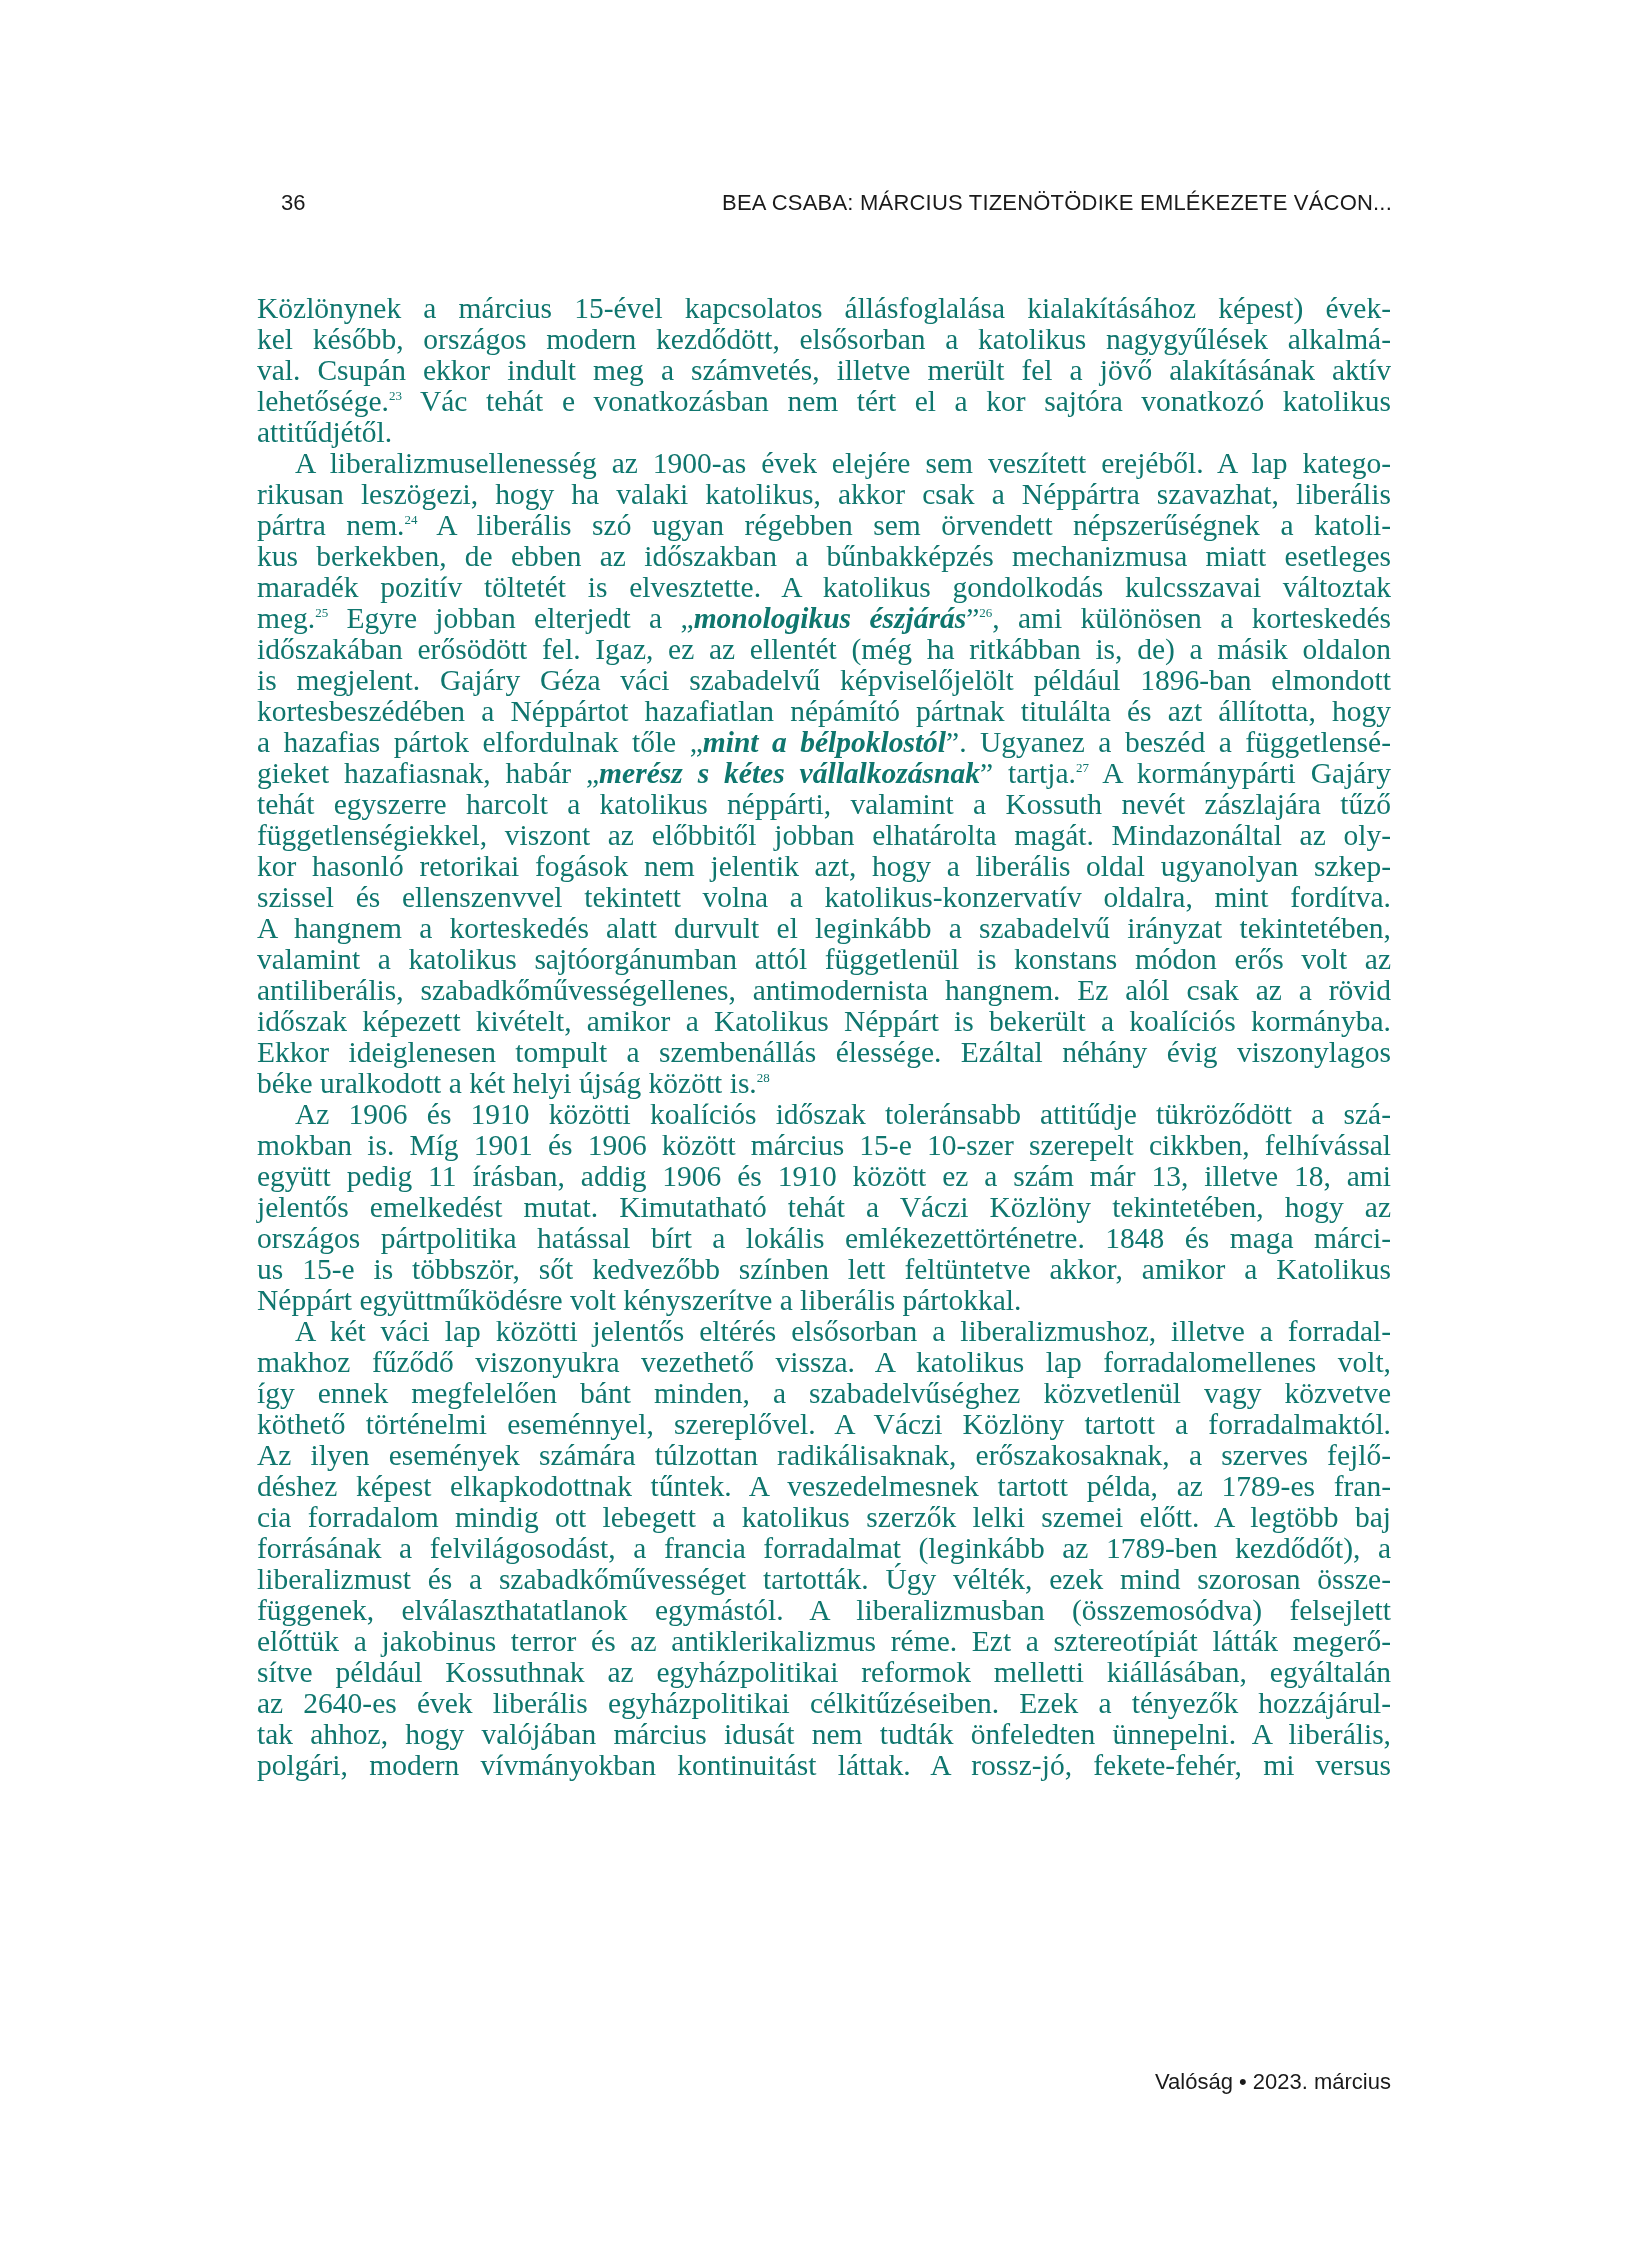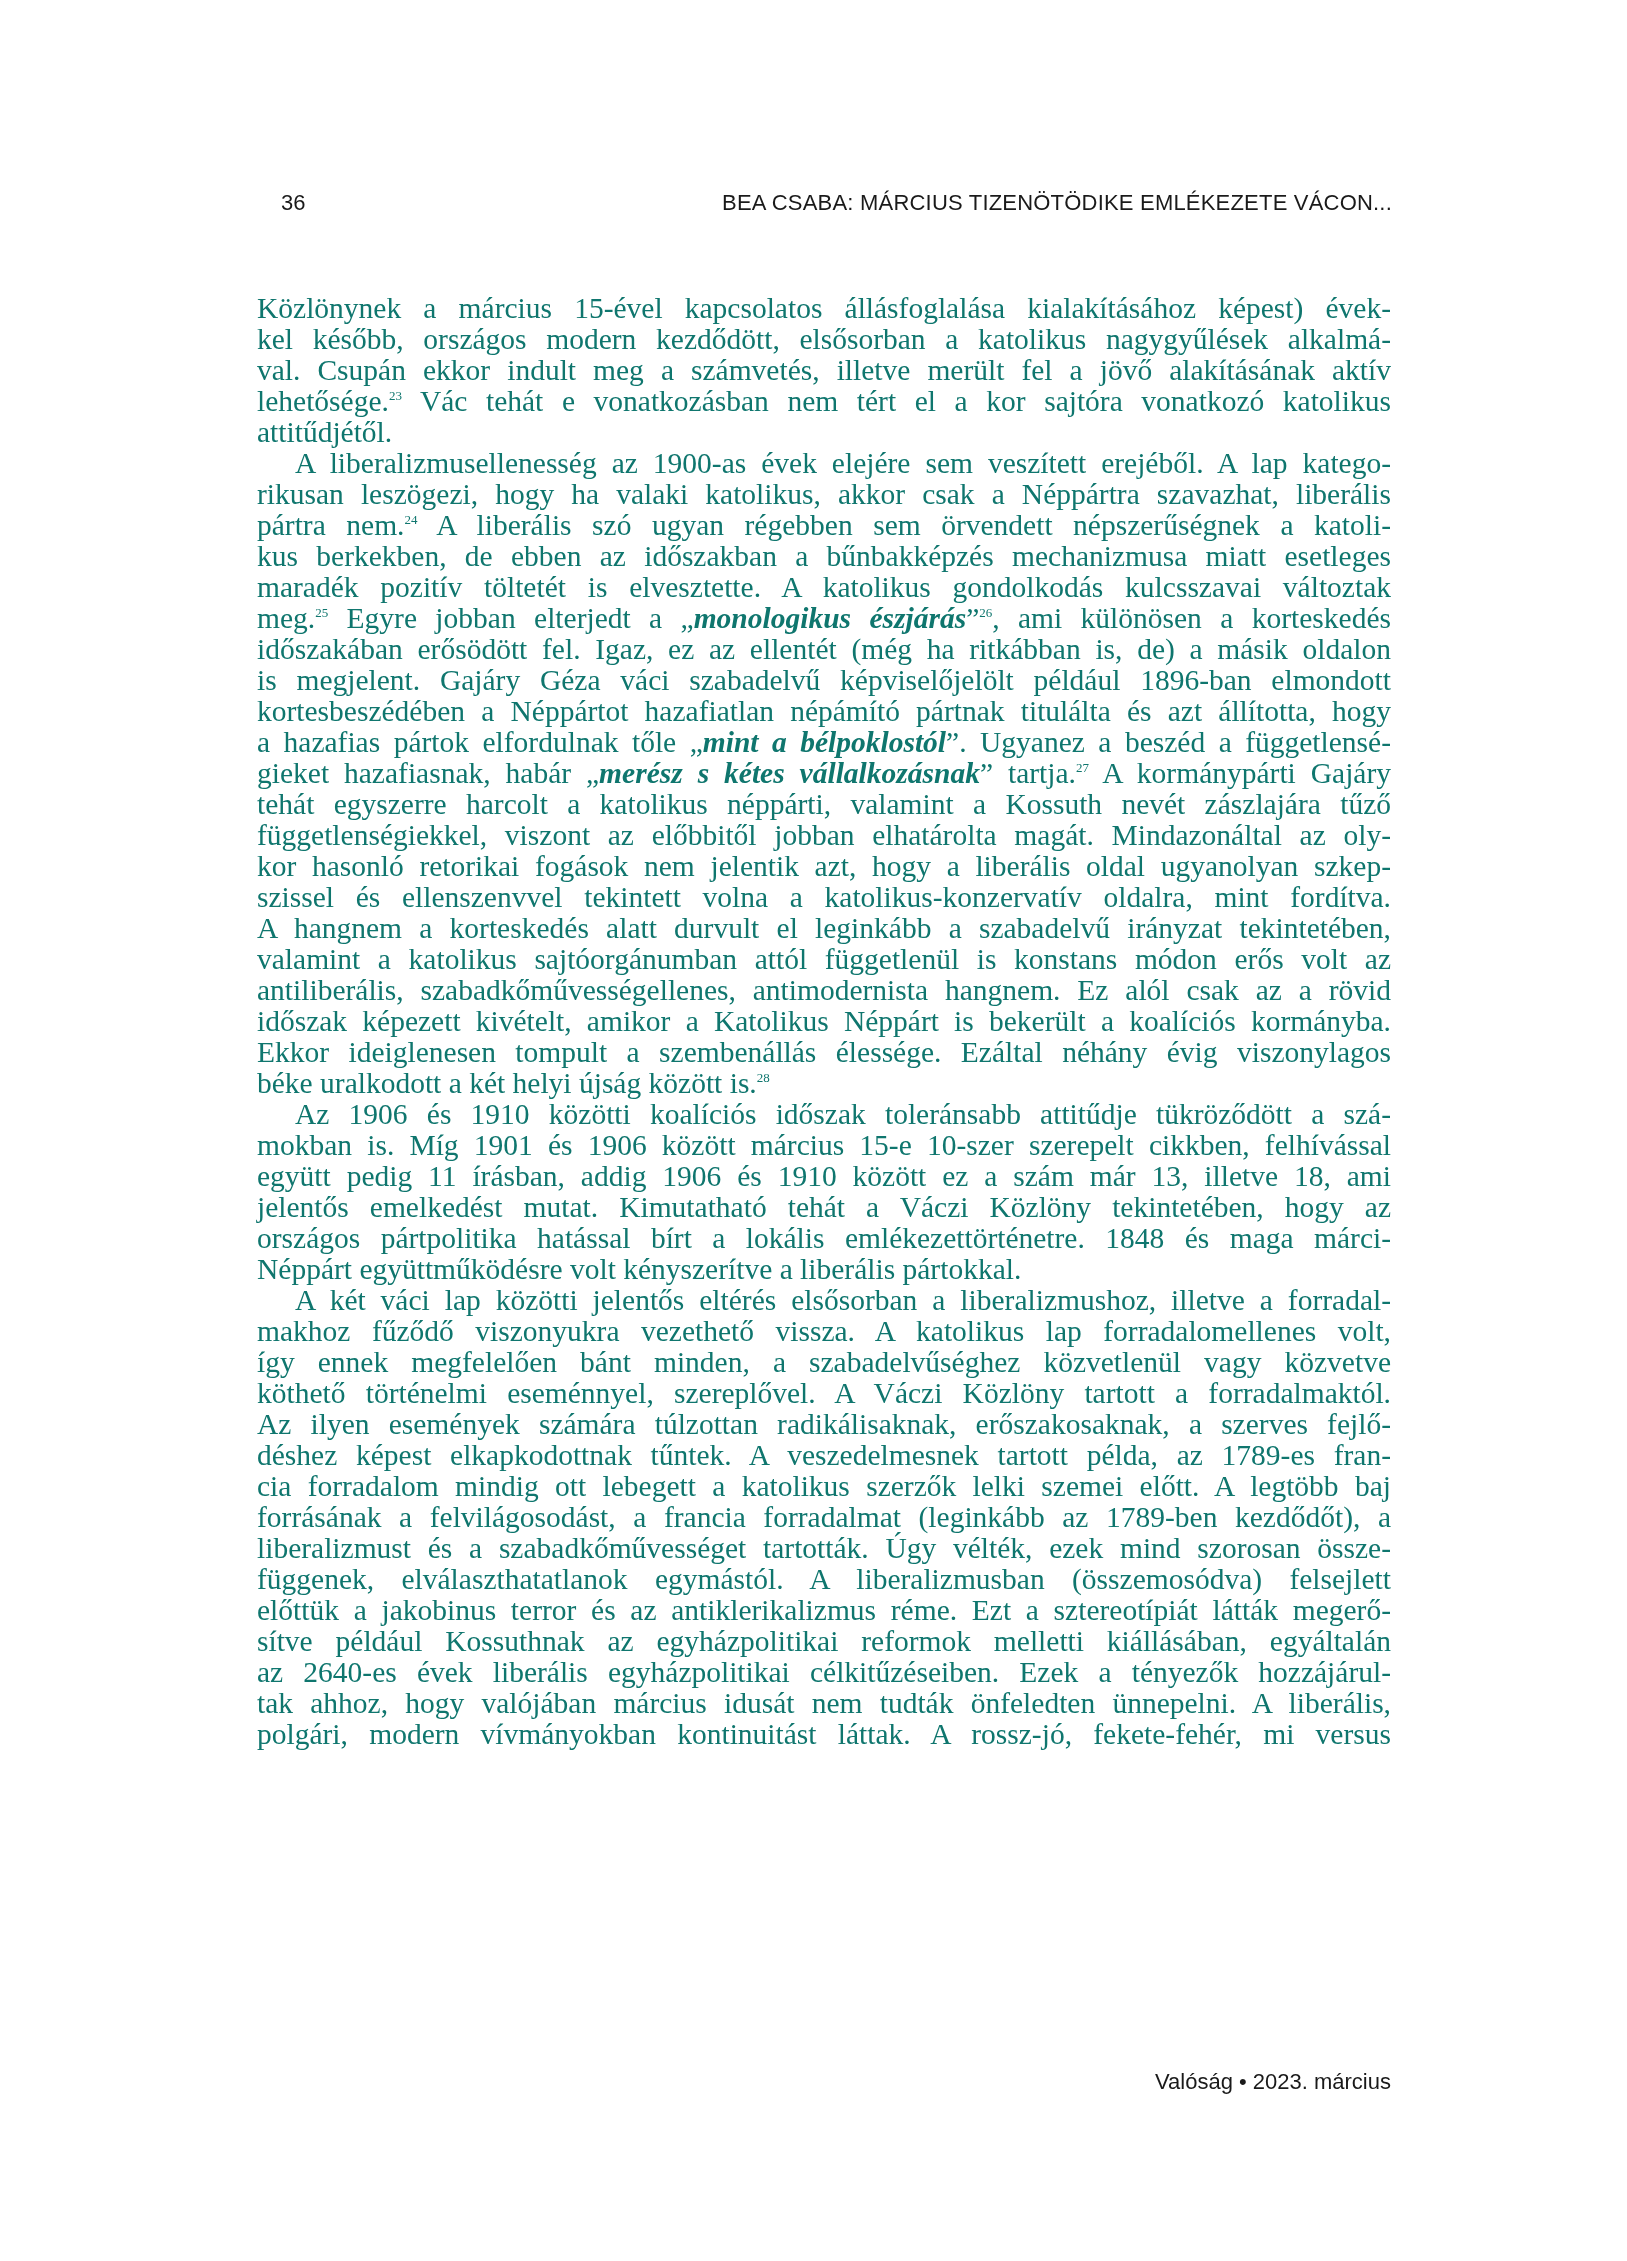--- a/index.html
+++ b/index.html
@@ -59,20 +59,21 @@
         <span class="line"><span>időszak képezett kivételt, amikor a Katolikus Néppárt is bekerült a koalíciós kormányba.</span></span>
         <span class="line"><span>Ekkor ideiglenesen tompult a szembenállás élessége. Ezáltal néhány évig viszonylagos</span></span>
         <span class="line last"><span>béke uralkodott a két helyi újság között is.</span><sup>28</sup></span>
       </div>
       <div>
         <span class="line indent"><span>Az 1906 és 1910 közötti koalíciós időszak toleránsabb attitűdje tükröződött a szá-</span></span>
         <span class="line"><span>mokban is. Míg 1901 és 1906 között március 15-e 10-szer szerepelt cikkben, felhívással</span></span>
         <span class="line"><span>együtt pedig 11 írásban, addig 1906 és 1910 között ez a szám már 13, illetve 18, ami</span></span>
         <span class="line"><span>jelentős emelkedést mutat. Kimutatható tehát a Váczi Közlöny tekintetében, hogy az</span></span>
         <span class="line"><span>országos pártpolitika hatással bírt a lokális emlékezettörténetre. 1848 és maga márci-</span></span>
+        <span class="line"><span>us 15-e is többször, sőt kedvezőbb színben lett feltüntetve akkor, amikor a Katolikus</span></span>
         <span class="line last"><span>Néppárt együttműködésre volt kényszerítve a liberális pártokkal.</span></span>
       </div>
       <div>
         <span class="line indent"><span>A két váci lap közötti jelentős eltérés elsősorban a liberalizmushoz, illetve a forradal-</span></span>
         <span class="line"><span>makhoz fűződő viszonyukra vezethető vissza. A katolikus lap forradalomellenes volt,</span></span>
         <span class="line"><span>így ennek megfelelően bánt minden, a szabadelvűséghez közvetlenül vagy közvetve</span></span>
         <span class="line"><span>köthető történelmi eseménnyel, szereplővel. A Váczi Közlöny tartott a forradalmaktól.</span></span>
         <span class="line"><span>Az ilyen események számára túlzottan radikálisaknak, erőszakosaknak, a szerves fejlő-</span></span>
         <span class="line"><span>déshez képest elkapkodottnak tűntek. A veszedelmesnek tartott példa, az 1789-es fran-</span></span>
         <span class="line"><span>cia forradalom mindig ott lebegett a katolikus szerzők lelki szemei előtt. A legtöbb baj</span></span>

